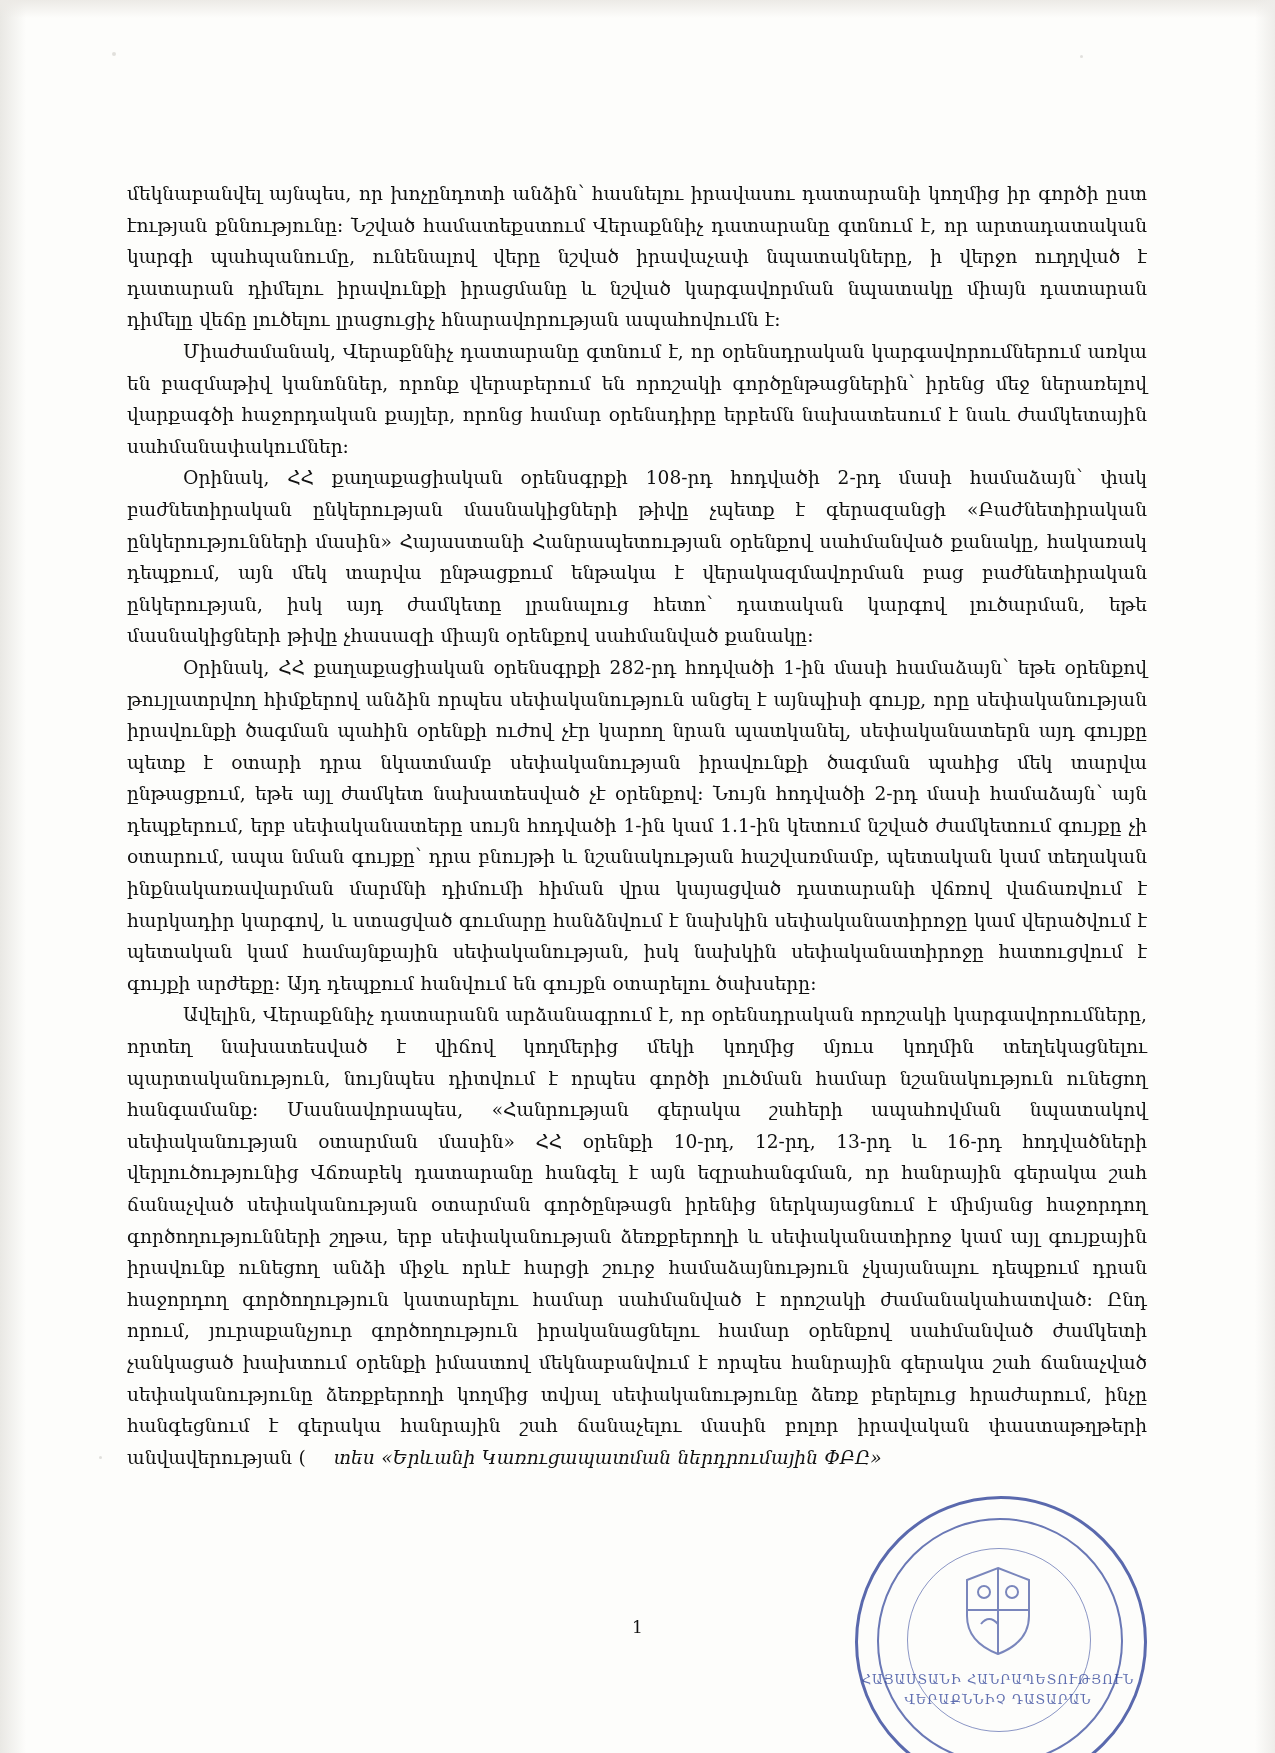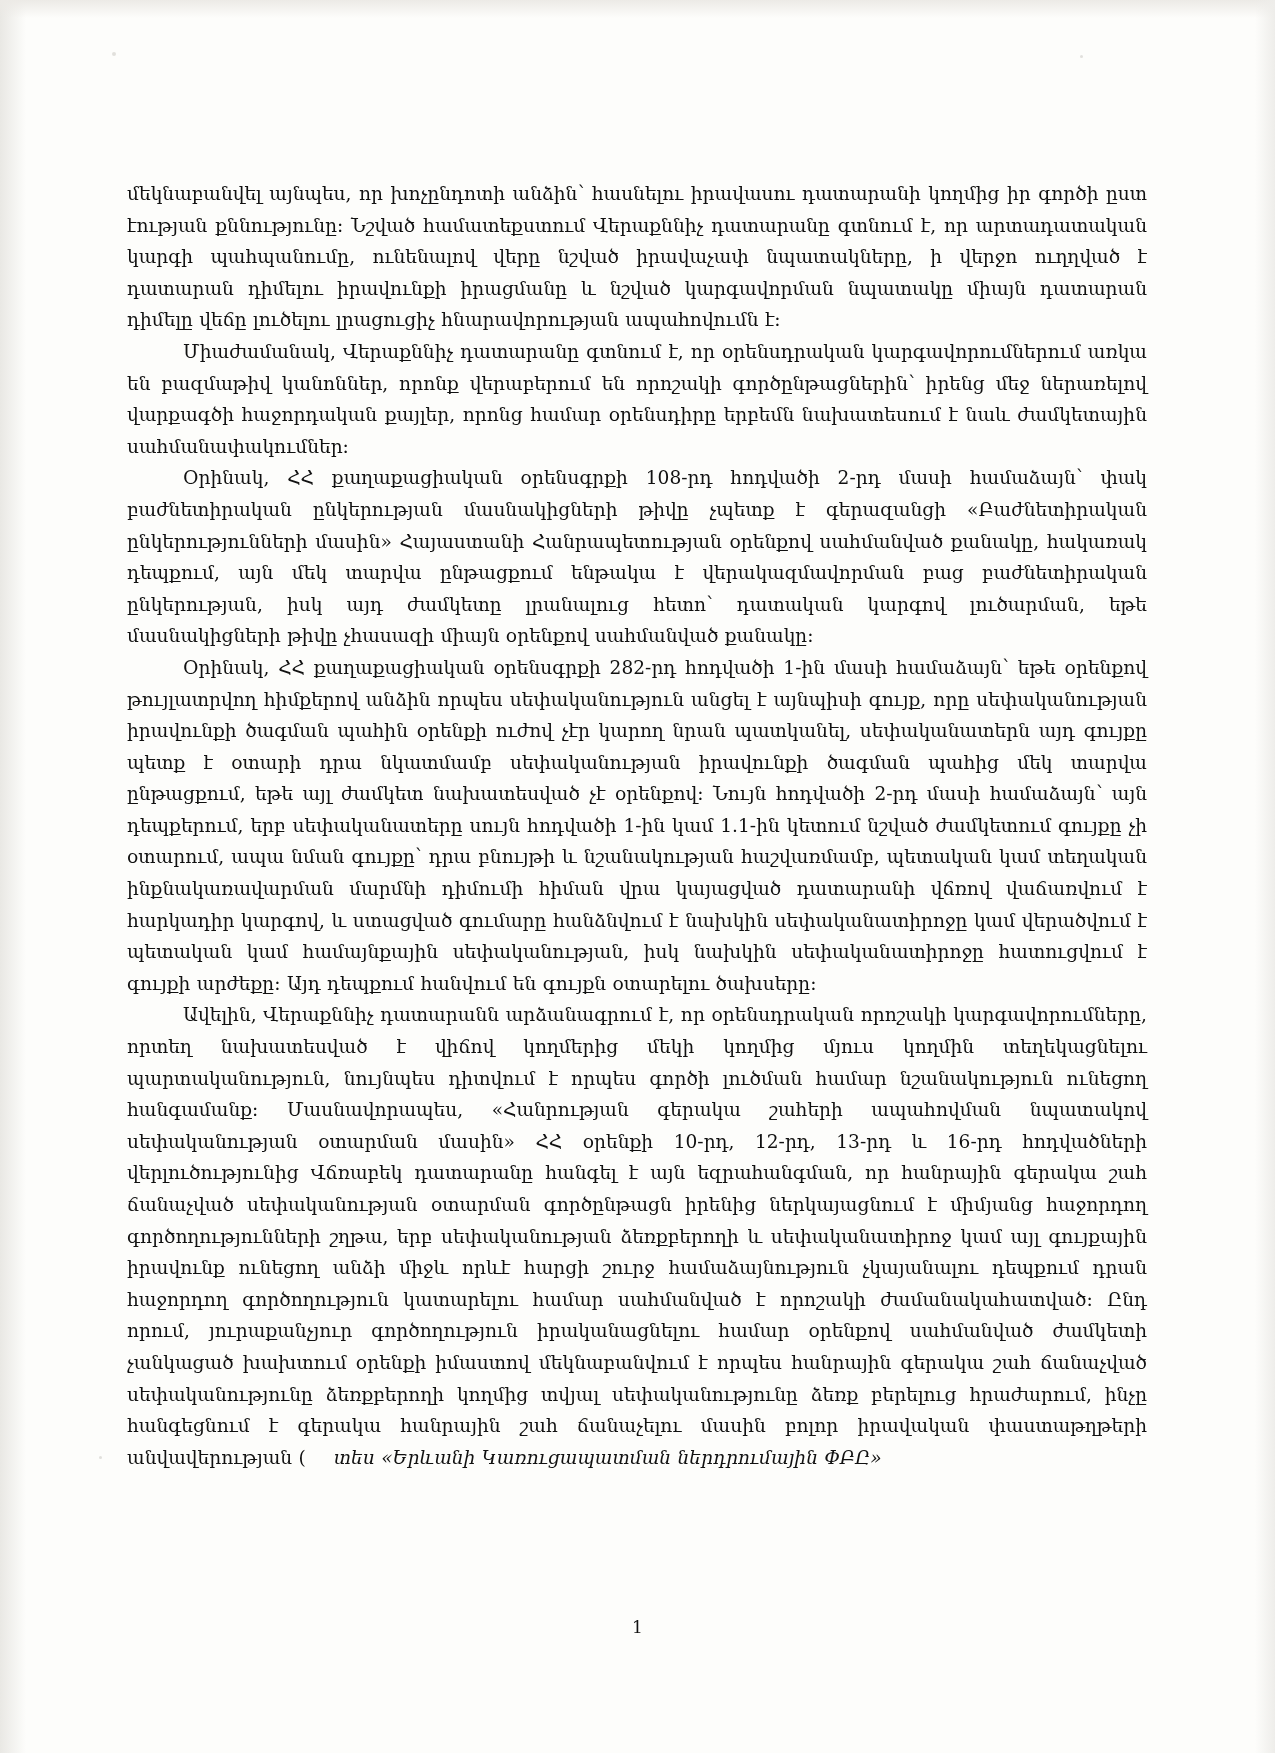--- a/index.html
+++ b/index.html
@@ -159,13 +159,32 @@
     <p class="para first" id="para-1" style="text-indent: 0px;"><span>մեկնաբանվել այնպես, որ խոչընդոտի անձին՝ հասնելու իրավասու դատարանի կողմից իր գործի ըստ էության քննությունը։ Նշված համատեքստում Վերաքննիչ դատարանը գտնում է, որ արտադատական կարգի պահպանումը, ունենալով վերը նշված իրավաչափ նպատակները, ի վերջո ուղղված է դատարան դիմելու իրավունքի իրացմանը և նշված կարգավորման նպատակը միայն դատարան դիմելը վեճը լուծելու լրացուցիչ հնարավորության ապահովումն է։</span></p>
     <p class="para" id="para-2"><span>Միաժամանակ, Վերաքննիչ դատարանը գտնում է, որ օրենսդրական կարգավորումներում առկա են բազմաթիվ կանոններ, որոնք վերաբերում են որոշակի գործընթացներին՝ իրենց մեջ ներառելով վարքագծի հաջորդական քայլեր, որոնց համար օրենսդիրը երբեմն նախատեսում է նաև ժամկետային սահմանափակումներ։</span></p>
     <p class="para" id="para-3"><span>Օրինակ, ՀՀ քաղաքացիական օրենսգրքի 108-րդ հոդվածի 2-րդ մասի համաձայն՝ փակ բաժնետիրական ընկերության մասնակիցների թիվը չպետք է գերազանցի «Բաժնետիրական ընկերությունների մասին» Հայաստանի Հանրապետության օրենքով սահմանված քանակը, հակառակ դեպքում, այն մեկ տարվա ընթացքում ենթակա է վերակազմավորման բաց բաժնետիրական ընկերության, իսկ </span><b>այդ ժամկետը լրանալուց հետո՝ դատական կարգով լուծարման</b><span>, եթե մասնակիցների թիվը չհասազի միայն օրենքով սահմանված քանակը։</span></p>
     <p class="para" id="para-4"><span>Օրինակ, ՀՀ քաղաքացիական օրենսգրքի 282-րդ հոդվածի 1-ին մասի համաձայն՝ եթե օրենքով թույլատրվող հիմքերով անձին որպես սեփականություն անցել է այնպիսի գույք, որը սեփականության իրավունքի ծագման պահին օրենքի ուժով չէր կարող նրան պատկանել, սեփականատերն այդ գույքը պետք է օտարի դրա նկատմամբ սեփականության իրավունքի ծագման պահից մեկ տարվա ընթացքում, եթե այլ ժամկետ նախատեսված չէ օրենքով։ Նույն հոդվածի 2-րդ մասի համաձայն՝ այն դեպքերում, երբ սեփականատերը սույն հոդվածի 1-ին կամ 1.1-ին կետում </span><b>նշված ժամկետում գույքը չի օտարում</b><span>, ապա նման գույքը՝ դրա բնույթի և նշանակության հաշվառմամբ, պետական կամ տեղական ինքնակառավարման մարմնի </span><b>դիմումի հիման վրա կայացված դատարանի վճռով</b><span> վաճառվում է հարկադիր կարգով, և ստացված գումարը հանձնվում է նախկին սեփականատիրոջը կամ վերածվում է պետական կամ համայնքային սեփականության, իսկ նախկին սեփականատիրոջը հատուցվում է գույքի արժեքը։ Այդ դեպքում հանվում են գույքն օտարելու ծախսերը։</span></p>
     <p class="para" id="para-5"><span>Ավելին, Վերաքննիչ դատարանն արձանագրում է, որ օրենսդրական որոշակի կարգավորումները, որտեղ նախատեսված է վիճով կողմերից մեկի կողմից մյուս կողմին տեղեկացնելու պարտականություն, նույնպես դիտվում է որպես գործի լուծման համար նշանակություն ունեցող հանգամանք։ Մասնավորապես, «Հանրության գերակա շահերի ապահովման նպատակով սեփականության օտարման մասին» ՀՀ օրենքի 10-րդ, 12-րդ, 13-րդ և 16-րդ հոդվածների վերլուծությունից Վճռաբեկ դատարանը հանգել է այն եզրահանգման, որ հանրային գերակա շահ ճանաչված սեփականության օտարման գործընթացն իրենից ներկայացնում է </span><b>միմյանց հաջորդող գործողությունների շղթա</b><span>, երբ սեփականության ձեռքբերողի և սեփականատիրոջ կամ այլ գույքային իրավունք ունեցող անձի միջև որևէ հարցի շուրջ </span><b>համաձայնություն չկայանալու դեպքում դրան հաջորդող գործողություն կատարելու համար սահմանված է որոշակի ժամանակահատված</b><span>։ Ընդ որում, յուրաքանչյուր գործողություն իրականացնելու համար օրենքով սահմանված ժամկետի չանկացած խախտում օրենքի իմաստով մեկնաբանվում է որպես հանրային գերակա շահ ճանաչված սեփականությունը ձեռքբերողի կողմից տվյալ սեփականությունը ձեռք բերելուց հրաժարում, </span><b>ինչը</b><span> հանգեցնում է գերակա հանրային շահ ճանաչելու մասին բոլոր իրավական փաստաթղթերի անվավերության (</span><i>տես «Երևանի Կառուցապատման ներդրումային ՓԲԸ»</i></p>
 
   </div>
 
   <div class="page-number">1</div>
 
+  <div class="stamp">
+    <div class="ring-outer"></div>
+    <div class="ring-inner"></div>
+    <div class="ring-inner2"></div>
+    <div class="emblem">
+      <svg viewBox="0 0 94 96" width="94" height="96" aria-hidden="true">
+        <g fill="none" stroke="#2b3f97" stroke-width="2">
+          <path d="M47 6 L78 18 L78 54 Q78 80 47 92 Q16 80 16 54 L16 18 Z"></path>
+          <line x1="47" y1="6" x2="47" y2="92"></line>
+          <line x1="16" y1="48" x2="78" y2="48"></line>
+          <path d="M30 62 q8 -10 17 0"></path>
+          <circle cx="33" cy="30" r="6"></circle>
+          <circle cx="61" cy="30" r="6"></circle>
+        </g>
+      </svg>
+    </div>
+    <div class="stamp-text-top">ՀԱՅԱՍՏԱՆԻ ՀԱՆՐԱՊԵՏՈՒԹՅՈՒՆ</div>
+    <div class="stamp-text-bottom">ՎԵՐԱՔՆՆԻՉ ԴԱՏԱՐԱՆ</div>
+  </div>
 </div>
 
 </body></html>

